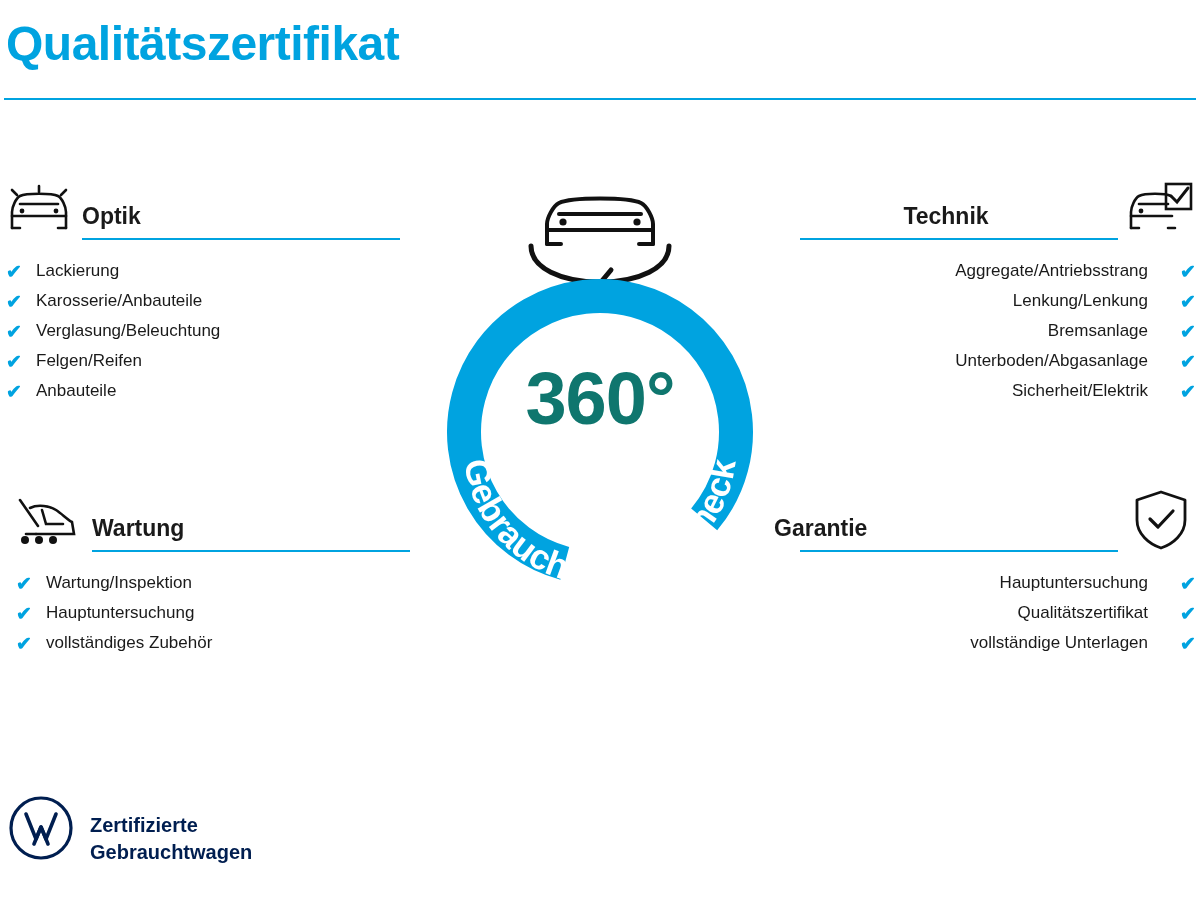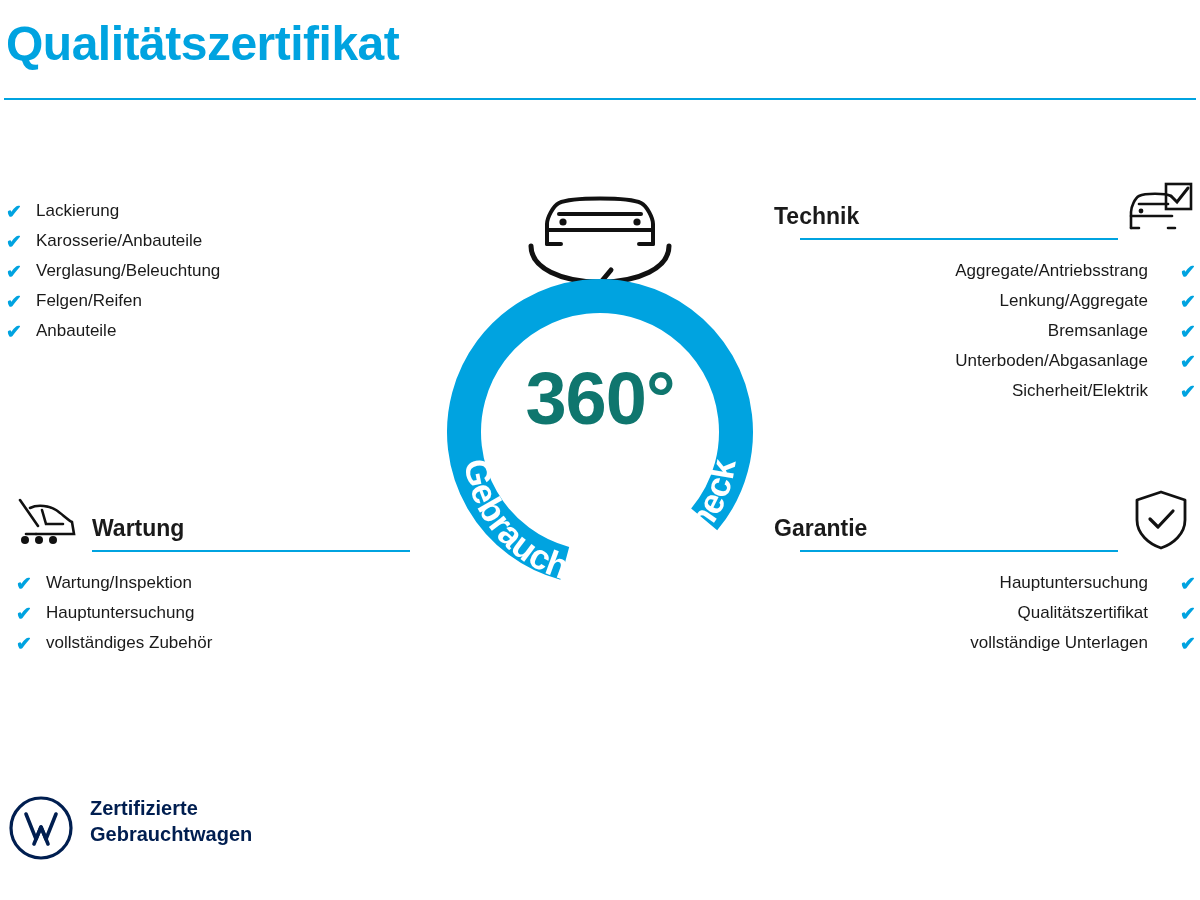--- a/index.html
+++ b/index.html
@@ -86,39 +86,58 @@
     font-weight: bold;
     color: #0f766e;
     letter-spacing: -1px;
   }
 
   
   .footer {
     position: absolute;
     left: 8px; top: 795px;
     display: flex;
-    align-items: flex-start;
+    align-items: flex-end;
     gap: 16px;
   }
   .footer-text {
     font-size: 20px;
     font-weight: bold;
     color: #001e50;
     line-height: 1.32;
   }
 </style>
 </head>
 <body>
 
 <div class="page">
 
   <div class="title">Qualitätszertifikat</div>
   <div class="title-rule"></div>
 
   <div class="block" style="left:6px; top:180px; width:420px;">
+    <div class="block-head">
+      <span class="icon-box">
+        <svg width="66" height="58" viewBox="0 0 66 58">
+          <g fill="none" stroke="#111" stroke-width="2.6" stroke-linecap="round">
+            <path d="M6 46 L6 30 C6 25 10 16 14 14 C20 11 46 11 52 14 C56 16 60 25 60 30 L60 46"></path>
+            <path d="M14 22 L52 22"></path>
+            <path d="M6 34 L60 34"></path>
+            <path d="M6 46 L14 46 M52 46 L60 46"></path>
+            <path d="M6 8 L11 13 M60 8 L55 13 M33 4 L33 10"></path>
+            <circle cx="16" cy="29" r="2.4" fill="#111" stroke="none"></circle>
+            <circle cx="50" cy="29" r="2.4" fill="#111" stroke="none"></circle>
+          </g>
+        </svg>
+      </span>
+      <div style="flex:1;">
+        <div class="block-title">Optik</div>
+        <div class="head-rule" style="width:318px;"></div>
+      </div>
+    </div>
     <div class="items">
       <div class="item">
         <span class="check">✔</span>
         <span>Lackierung</span>
       </div>
       <div class="item">
         <span class="check">✔</span>
         <span>Karosserie/Anbauteile</span>
       </div>
       <div class="item">
@@ -132,21 +151,21 @@
       <div class="item">
         <span class="check">✔</span>
         <span>Anbauteile</span>
       </div>
     </div>
   </div>
 
   <div class="block" style="left:774px; top:180px; width:420px;">
     <div class="block-head right">
       <div style="flex:1;">
-        <div class="block-title" style="text-align:left;">Technik</div>
+        <div class="block-title" style="text-align:center;">Technik</div>
         <div class="head-rule" style="width:318px; margin-left:auto;"></div>
       </div>
       <span class="icon-box">
         <svg width="66" height="58" viewBox="0 0 66 58">
           <g fill="none" stroke="#111" stroke-width="2.6" stroke-linecap="round">
             <path d="M3 46 L3 30 C3 25 7 16 11 14 C17 11 37 11 43 14"></path>
             <path d="M11 22 L40 22"></path>
             <path d="M3 34 L44 34"></path>
             <path d="M3 46 L11 46 M40 46 L47 46"></path>
             <circle cx="13" cy="29" r="2.4" fill="#111" stroke="none"></circle>
@@ -155,21 +174,21 @@
           </g>
         </svg>
       </span>
     </div>
     <div class="items">
       <div class="item right">
         <span>Aggregate/Antriebsstrang</span>
         <span class="check">✔</span>
       </div>
       <div class="item right">
-        <span>Lenkung/Aggregate</span>
+        <span>Lenkung/Lenkung</span>
         <span class="check">✔</span>
       </div>
       <div class="item right">
         <span>Bremsanlage</span>
         <span class="check">✔</span>
       </div>
       <div class="item right">
         <span>Unterboden/Abgasanlage</span>
         <span class="check">✔</span>
       </div>

